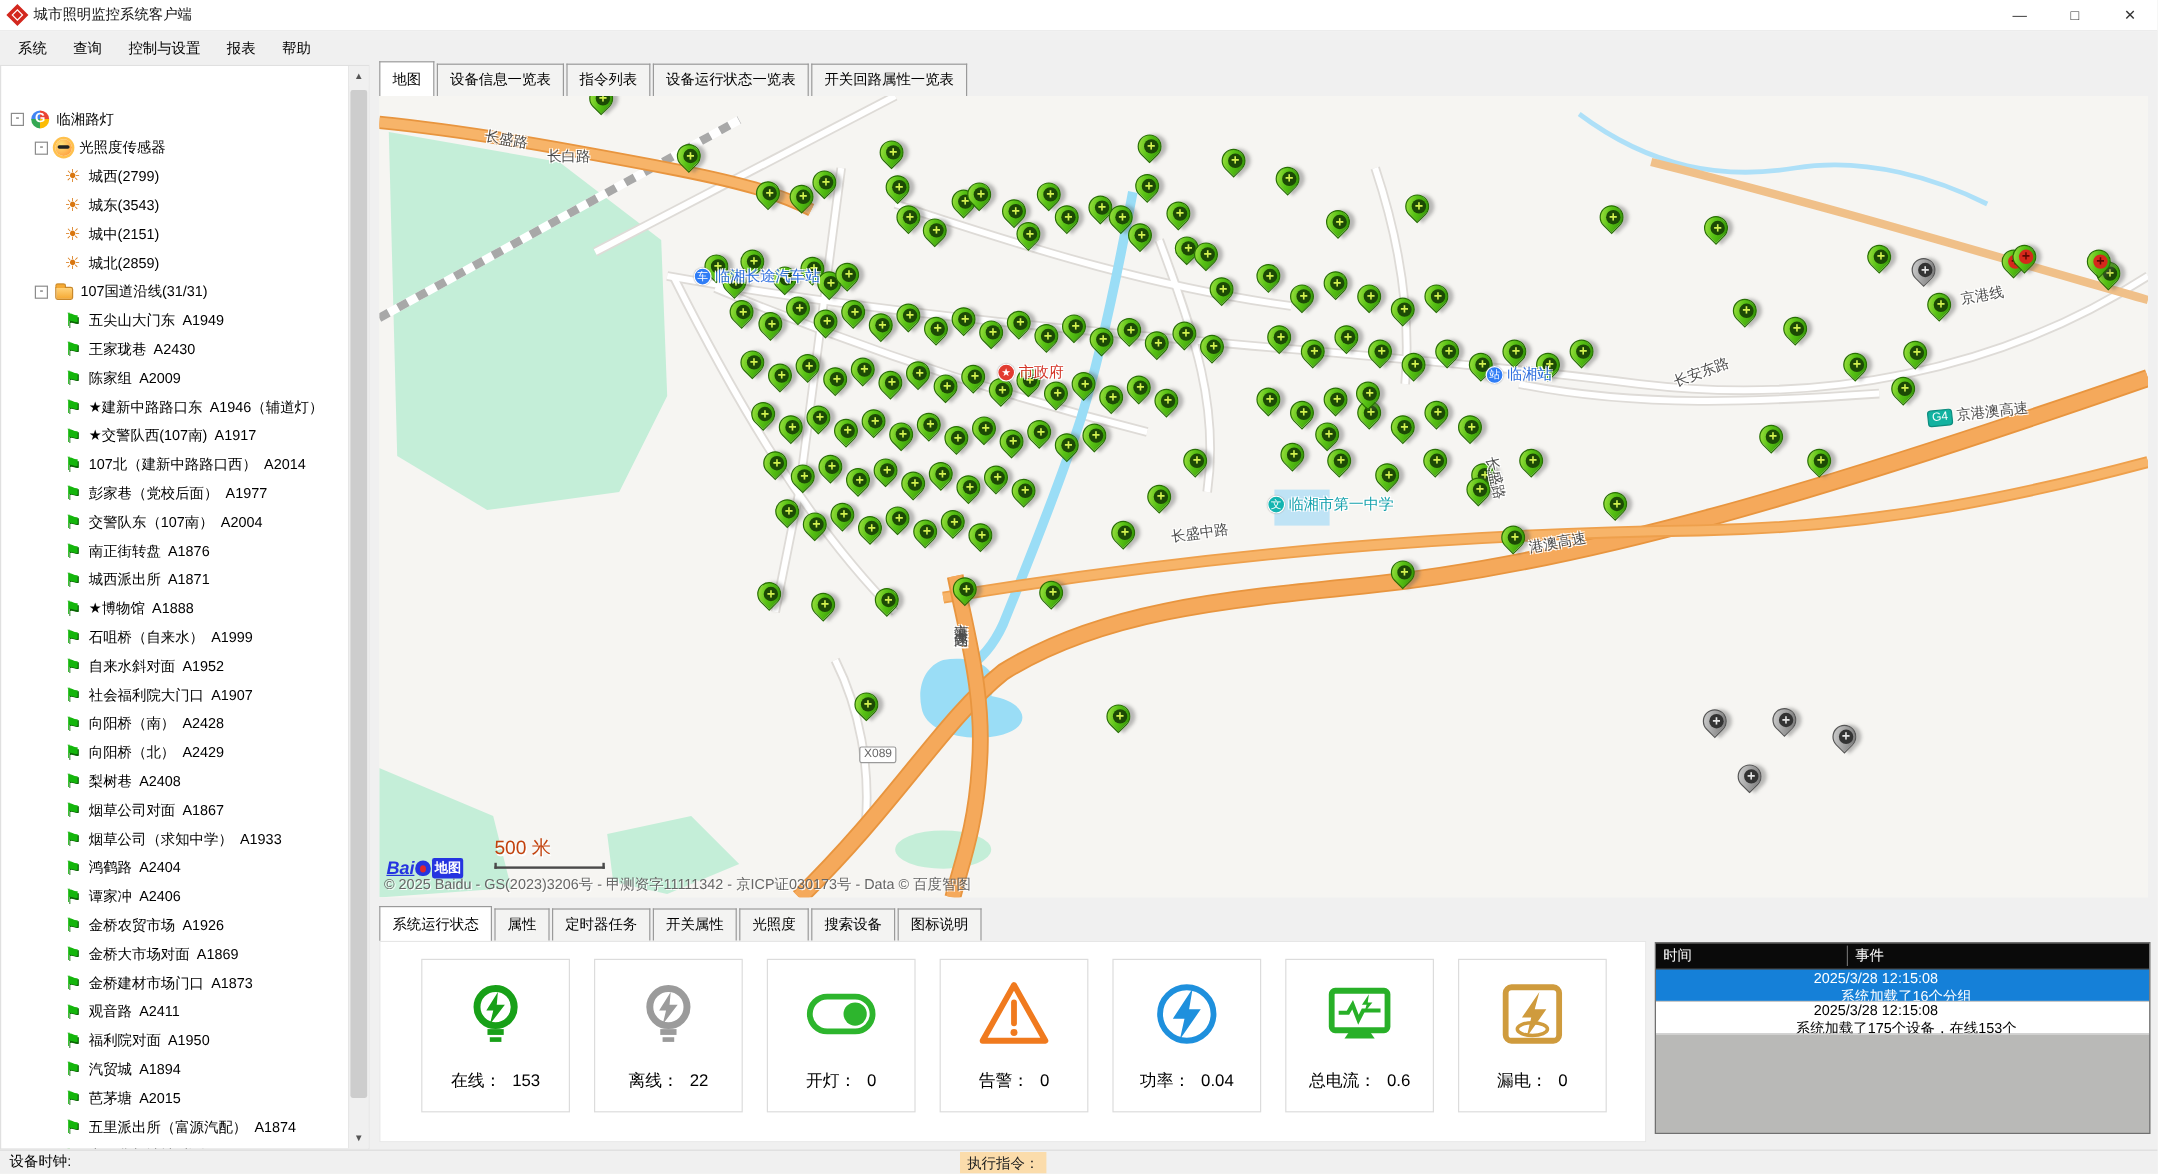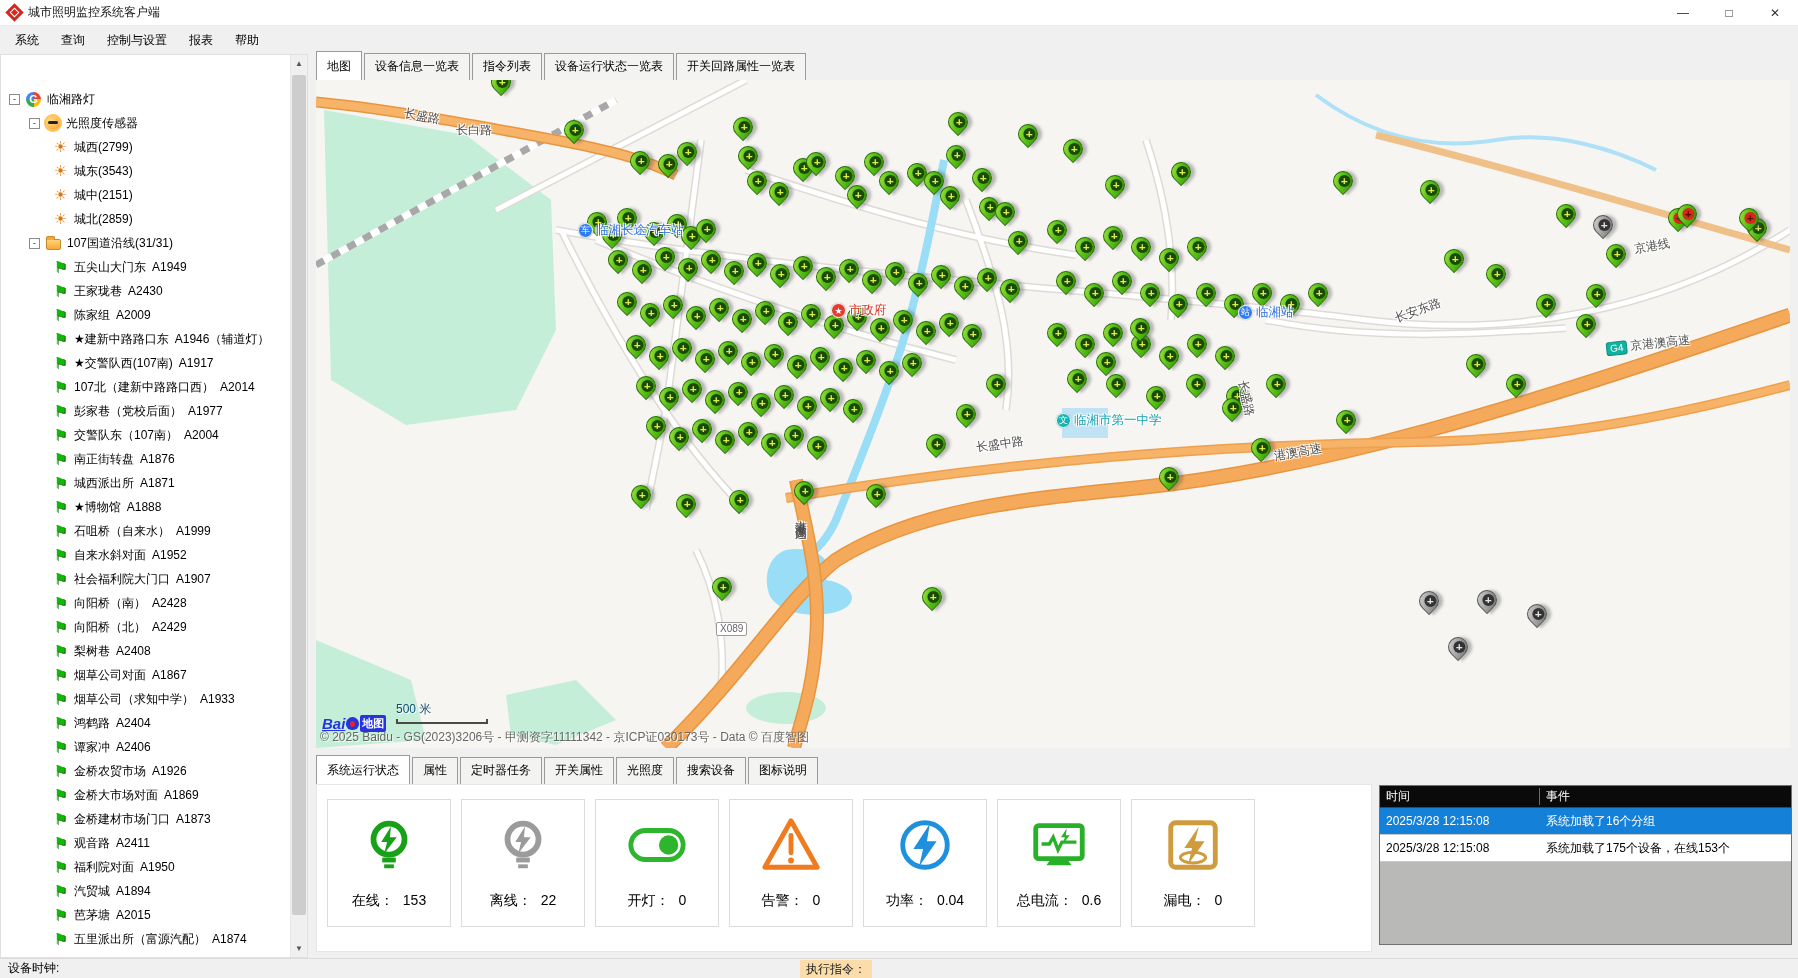--- a/index.html
+++ b/index.html
@@ -62,45 +62,45 @@
   .maplabel.road-v { writing-mode:vertical-rl; letter-spacing:2px; }
   .maplabel.poi-blue { color:#2f6fe0; font-size:12.5px; }
   .maplabel.poi-red { color:#d43326; font-size:12.5px; }
   .maplabel.poi-teal { color:#17a2ad; font-size:12.5px; }
   .poiicon { display:inline-flex; align-items:center; justify-content:center; width:15px; height:15px; border-radius:50%; color:#fff; font-size:9px; text-shadow:none; flex:0 0 auto; }
   .poiicon.bus,.poiicon.train { background:#2f7df6; border:1px solid #fff; box-shadow:0 0 1px #888; }
   .poiicon.gov { background:#e23c30; border:1px solid #fff; box-shadow:0 0 1px #888; }
   .poiicon.school { background:#13b5b1; border:1px solid #fff; box-shadow:0 0 1px #888; }
   .gbadge { background:#12b2a0; color:#fff; border:1px solid #0c8c7e; border-radius:3px; font-size:10px; line-height:12px; padding:0 3px; text-shadow:none; }
   .maplabel.badge-white span { background:#fff; border:1px solid #9a9a9a; color:#666; font-size:10px; line-height:12px; padding:0 3px; border-radius:2px; text-shadow:none;text-align:center; }
-  .map-scale { position:absolute; left:80px; bottom:24px; z-index:6; font-size:12px; color:#0c4a6e; text-shadow:1px 1px 0 #fff; }
+  .map-scale { position:absolute; left:96px; bottom:24px; z-index:6; font-size:16px; color:#c2410c; text-shadow:1px 1px 0 #fff; }
   .map-scale .bar { width:92px; height:5px; border:2px solid #4a4a4a; border-top:none; margin-top:1px; }
   .baidu-logo { position:absolute; left:6px; bottom:16px; z-index:6; display:flex; align-items:center; font-weight:700; font-size:15px; }
   .baidu-logo .b1 { color:#2534e0; font-style:italic;text-decoration:underline; }
   .baidu-logo .paw { width:13px; height:13px; border-radius:50% 50% 45% 45%; background:#2534e0; position:relative; margin:0 1px; }
   .baidu-logo .paw::after { content:""; position:absolute; left:4px; top:4px; width:5px; height:6px; border-radius:50%; background:#e0262c; }
   .baidu-logo .b2 { color:#fff; background:#2534e0; border-radius:2px; font-size:11px; padding:1px 2px; }
   .map-copy { position:absolute; left:4px; bottom:2px; z-index:6; font-size:12px; color:#666; text-shadow:1px 1px 0 rgba(255,255,255,.9); }
 
   
   .bottom-tabbar { position:absolute; left:316px; top:756px; width:1474px; height:28px; display:flex; align-items:flex-end; background:#f0f0f0; }
 
   
   .bottom-panel { position:absolute; left:316px; top:784px; width:1056px; height:168px; background:#fff; border:1px solid #e6e6e6; }
-  .cards { display:flex; gap:10px; padding:14px 0 0 10px; }
+  .cards { display:flex; gap:20px; padding:14px 0 0 10px;margin-left:24px; }
   .card { width:124px; height:128px; background:#fff; border:1px solid #dcdcdc; display:flex; flex-direction:column; align-items:center; justify-content:flex-start; padding-top:14px; }
   .card svg { width:62px; height:62px; }
   .card-text { margin-top:16px; font-size:14px; color:#000; display:flex; gap:9px; }
 
   
   .events { position:absolute; left:1379px; top:785px; width:413px; height:160px; border:1px solid #707070; background:#b9b9b7; overflow:hidden; }
   .ev-header { display:flex; height:22px; background:#0a0a0a; color:#fff; align-items:center; border-bottom:1px solid #444; }
   .ev-h-time { width:160px; padding-left:6px; border-right:1px solid #6a6a6a; }
   .ev-h-text { flex:1; padding-left:6px; }
-  .ev-row { display:flex; height:27px; background:#fff; color:#000; align-items:center; border-bottom:1px solid #c9c9c9; }
+  .ev-row { display:flex; height:27px; background:#fff; color:#000; align-items:center; border-bottom:1px solid #c9c9c9;flex-direction:column; }
   .ev-row.sel { background:#1580d8; color:#fff; }
   .ev-time { width:160px; padding-left:6px; overflow:hidden; }
   .ev-text { flex:1; padding-left:6px; overflow:hidden; white-space:nowrap; }
 
   
   .statusbar { position:absolute; left:0; top:958px; width:1798px; height:20px; background:#f0f0f0; border-top:1px solid #dcdcdc; display:flex; align-items:center; }
   .sb-clock { margin-left:8px; color:#000;text-align:center; }
   .sb-exec { position:absolute; left:800px; top:1px; height:18px; display:flex; align-items:center; padding:0 6px; background:#fbdcab; color:#222; }
 </style>
 </head>

